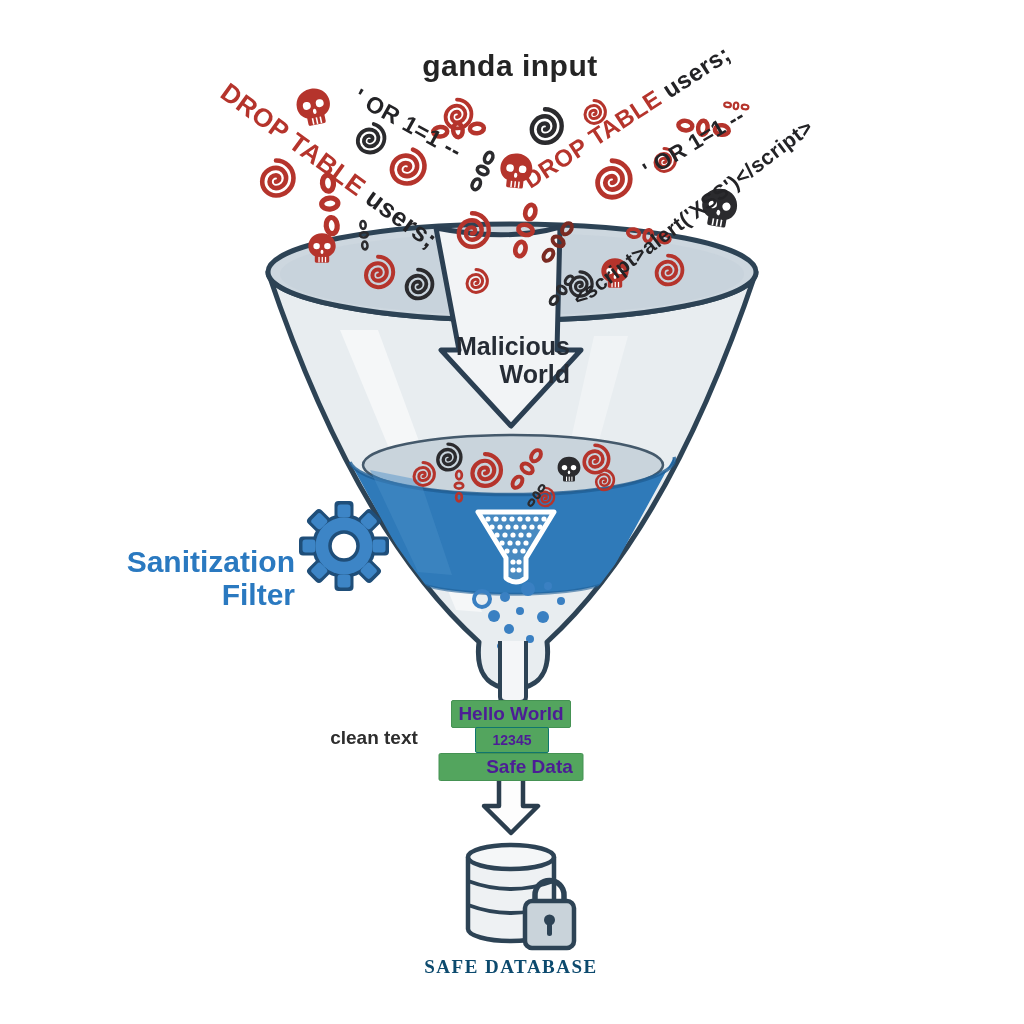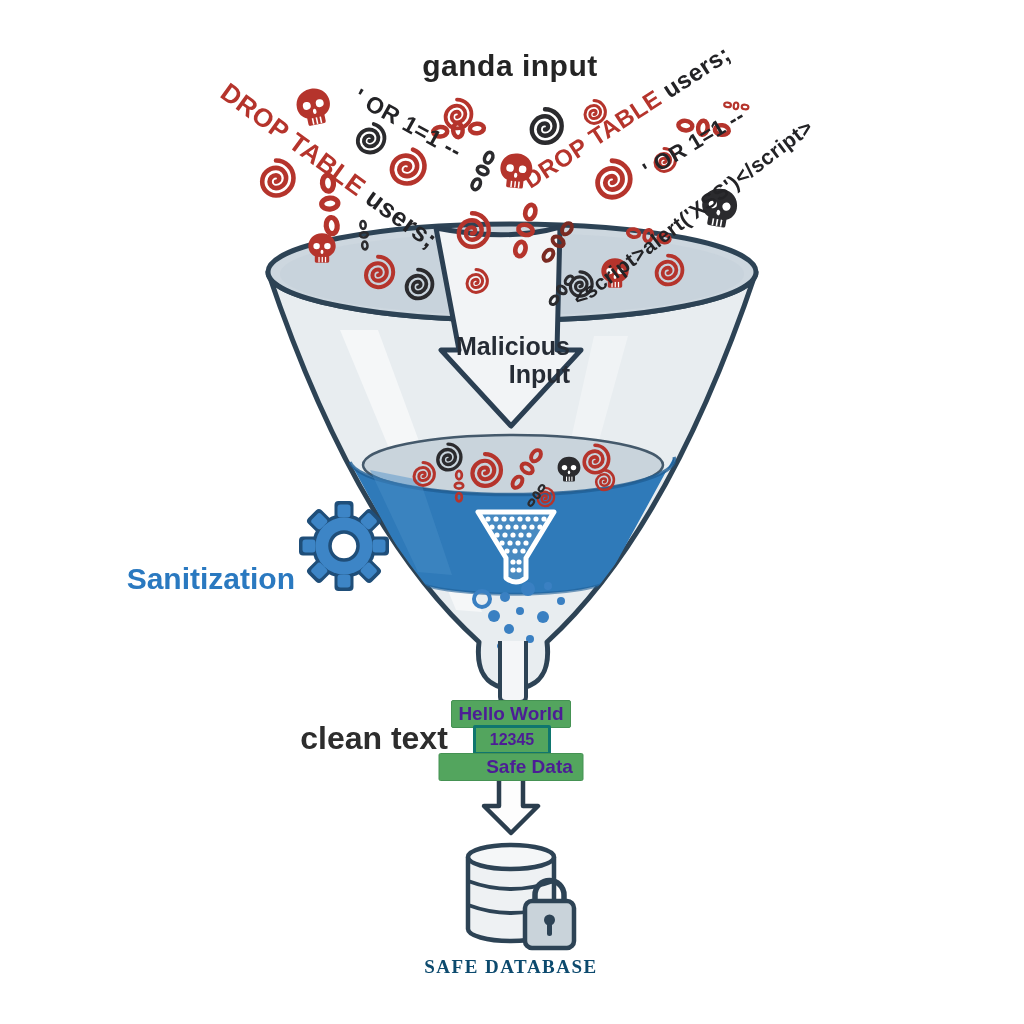--- a/index.html
+++ b/index.html
@@ -293,28 +293,29 @@
       <div class="snippet" style="left: 627px; top: 117px; font-size: 24px; transform: translate(-50%, -50%) rotate(-33deg);"><span style="color: rgb(181, 52, 44);">DROP TABLE </span><span style="color: rgb(35, 35, 38);">users;</span></div>
       <div class="snippet" style="left: 694px; top: 143px; font-size: 22px; transform: translate(-50%, -50%) rotate(-31deg);"><span style="color: rgb(35, 35, 38);">' OR 1=1 --</span></div>
       <div class="snippet" style="left: 693px; top: 213px; font-size: 21px; transform: translate(-50%, -50%) rotate(-37deg);"><span style="color: rgb(35, 35, 38);">&lt;script&gt;alert('XSS')&lt;/script&gt;</span></div>
     </div>
 
   <div id="label-layer">
     <div class="overlay" style="left:510px;top:66px;font-size:30px;color:#242424;letter-spacing:.5px;">ganda input</div>
 
     <div class="overlay center-text" style="left:513px;top:360px;font-size:25px;color:#262c35;">
       <div>Malicious</div>
-      <div>Input</div>
+      <div>World</div>
     </div>
 
     <div class="overlay-right" style="left:295px;top:546px;font-size:30px;color:#2a79c0;line-height:1.1;margin-top:32px;">
       <div>Sanitization</div>
+      <div>Filter</div>
     </div>
 
-    <div class="overlay" style="left:374px;top:738px;font-size:32px;color:#2d2d2d;">clean text</div>
+    <div class="overlay" style="left:374px;top:738px;font-size:19px;color:#2d2d2d;">clean text</div>
 
     <div class="badge" style="left:511px;top:714px;width:118px;height:26px;font-size:19px;background:#53a55e;border:1px solid #459253;">Hello World</div>
-    <div class="badge" style="left:512px;top:740px;width:72px;height:24px;font-size:16px;background:#53a55e;border:3px solid #0f766e;">12345</div>
+    <div class="badge" style="left:512px;top:740px;width:72px;height:24px;font-size:14px;background:#53a55e;border:1px solid #0f766e;">12345</div>
     <div class="badge" style="left:511px;top:767px;width:106px;height:26px;font-size:19px;background:#53a55e;border:1px solid #459253;padding-left:37px;">Safe Data</div>
 
     <div class="overlay" style="left:511px;top:967px;font-size:19px;color:#0c4a6e;letter-spacing:1.5px;font-family:Liberation Serif, serif;">SAFE DATABASE</div>
   </div>
 </div>
 
 </body></html>

